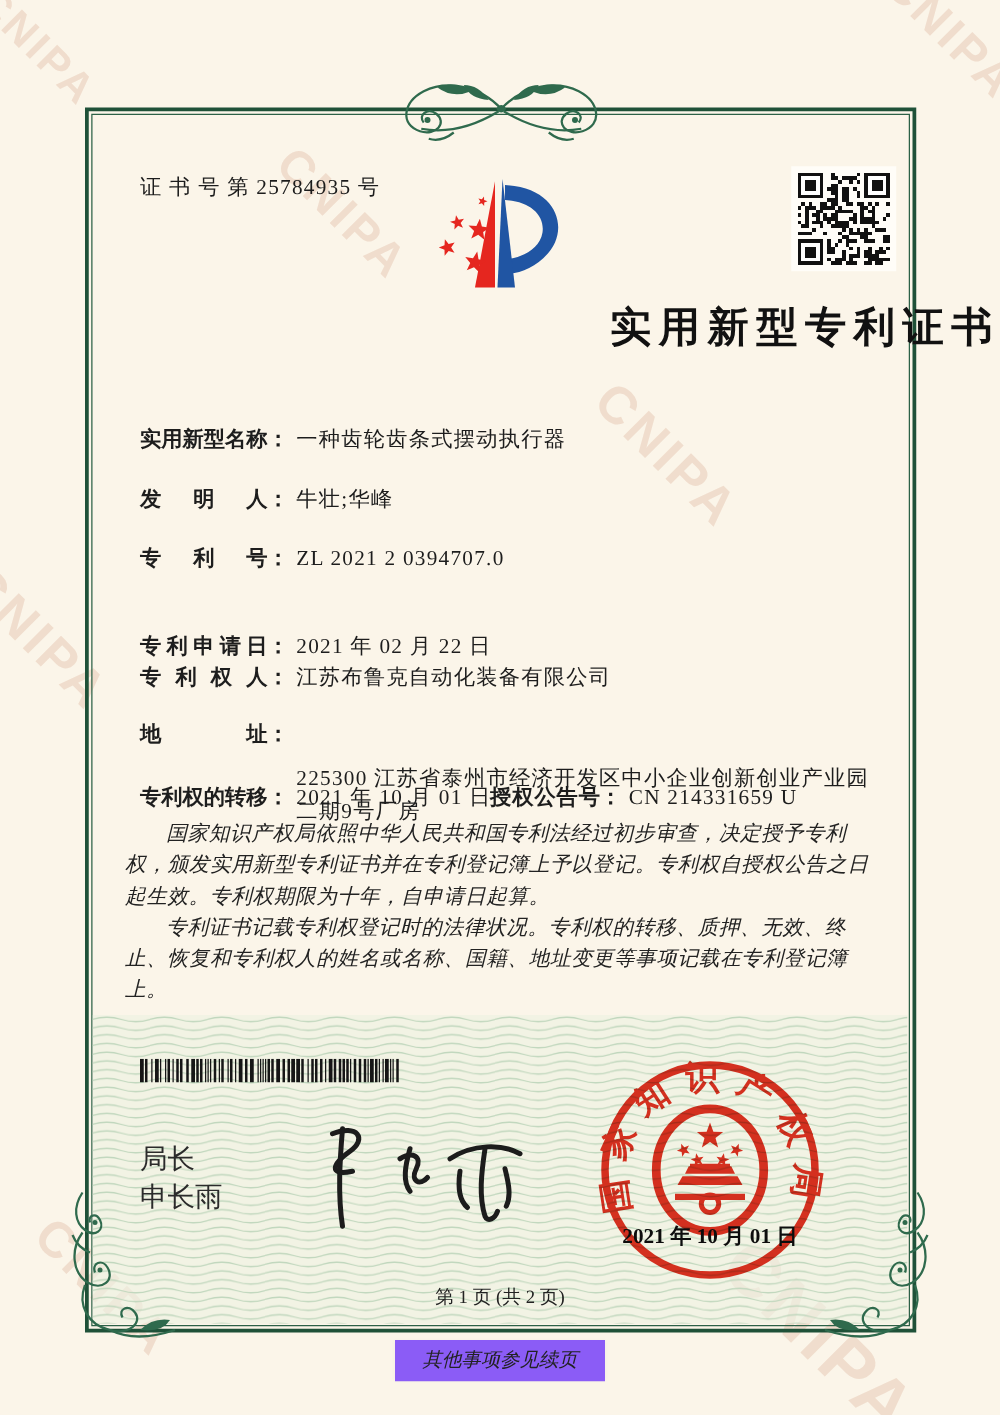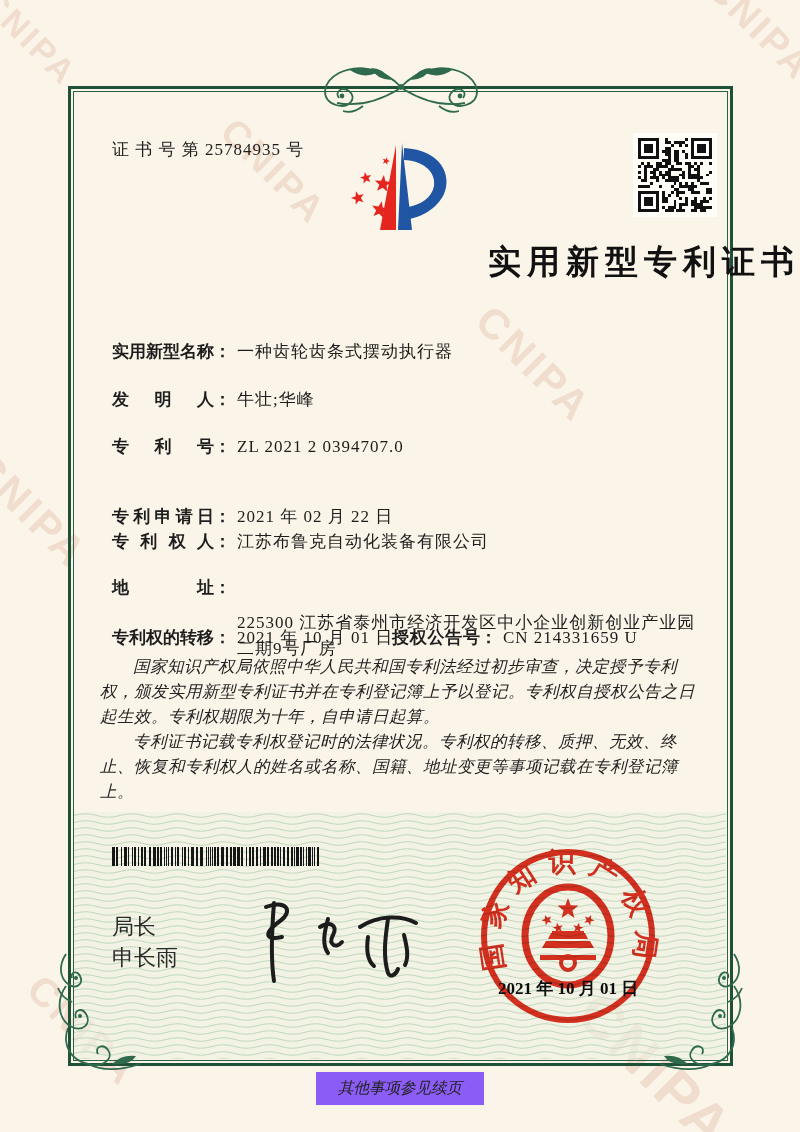--- a/index.html
+++ b/index.html
@@ -491,15 +491,16 @@
         </g>
       <path d="M74 112 h52 l-4 -7 h-44 z"></path>
       <path d="M80 103 h40 l-3 -6 h-34 z"></path>
       <path d="M84 95 h32 v4 h-32 z"></path>
       <path d="M72 119 h56 v5 h-56 z"></path>
       <circle cx="100" cy="127" r="7" fill="none" stroke="#DF2716" stroke-width="4"></circle>
     </g>
   </svg>
   <div class="seal-date">2021 年 10 月 01 日</div>
 
+  <div class="page-info">第 1 页 (共 2 页)</div>
   <div class="note-box">其他事项参见续页</div>
 
 </div>
 
 </body></html>

